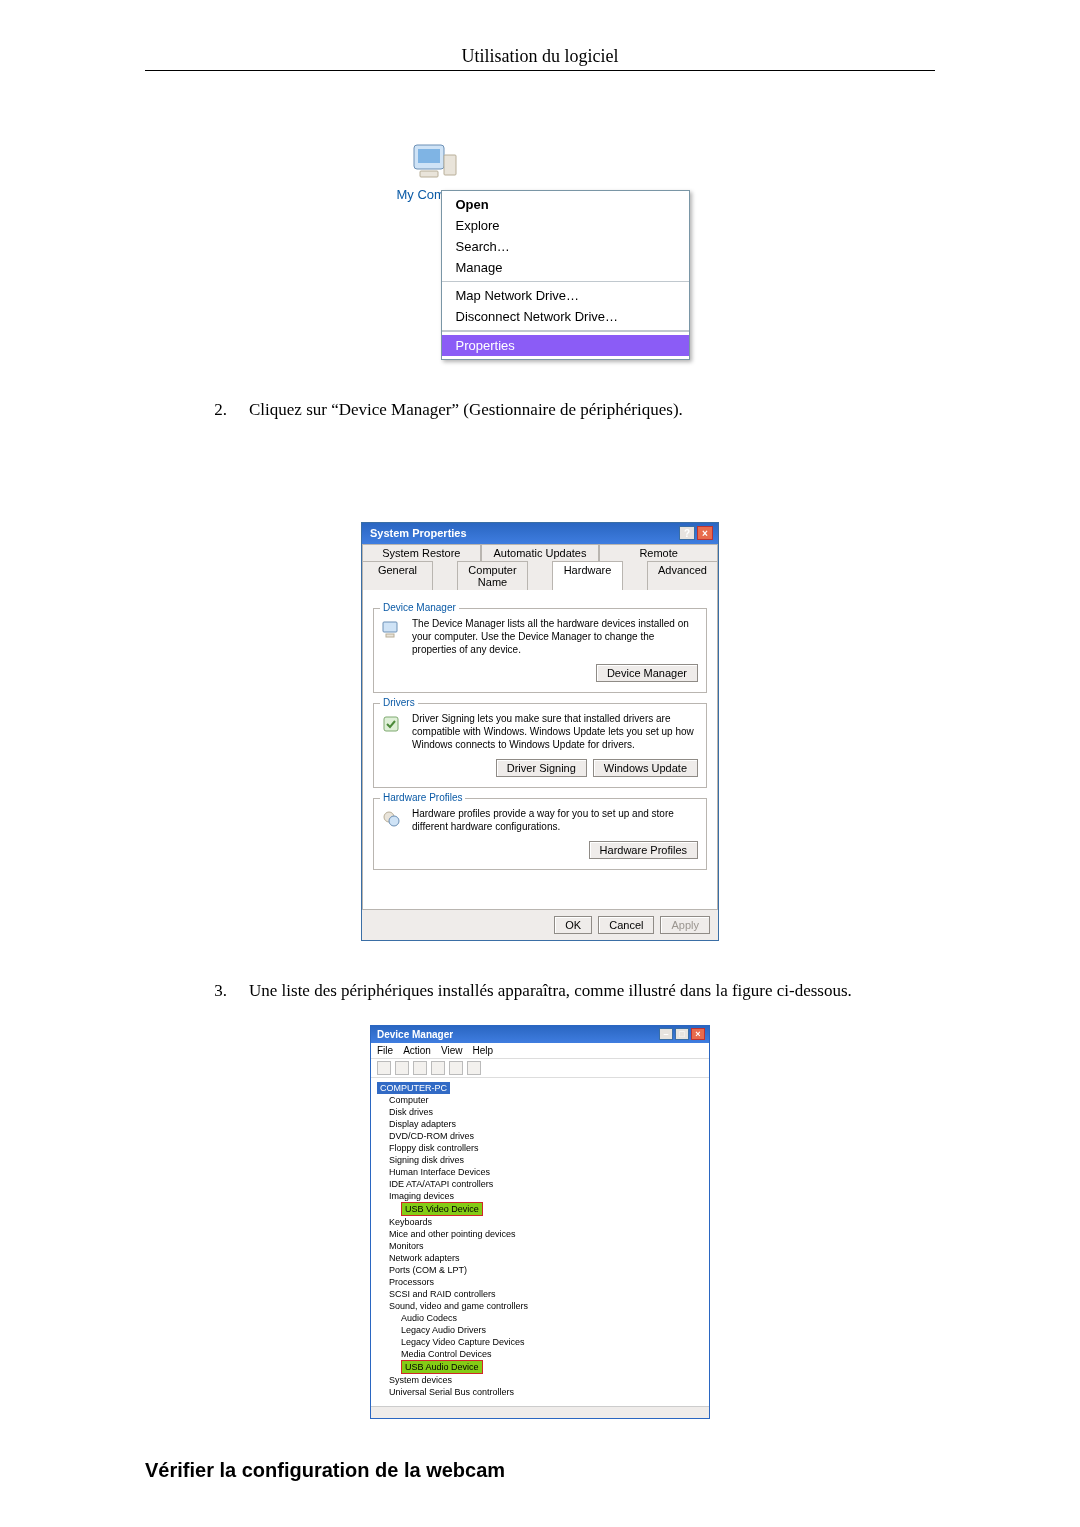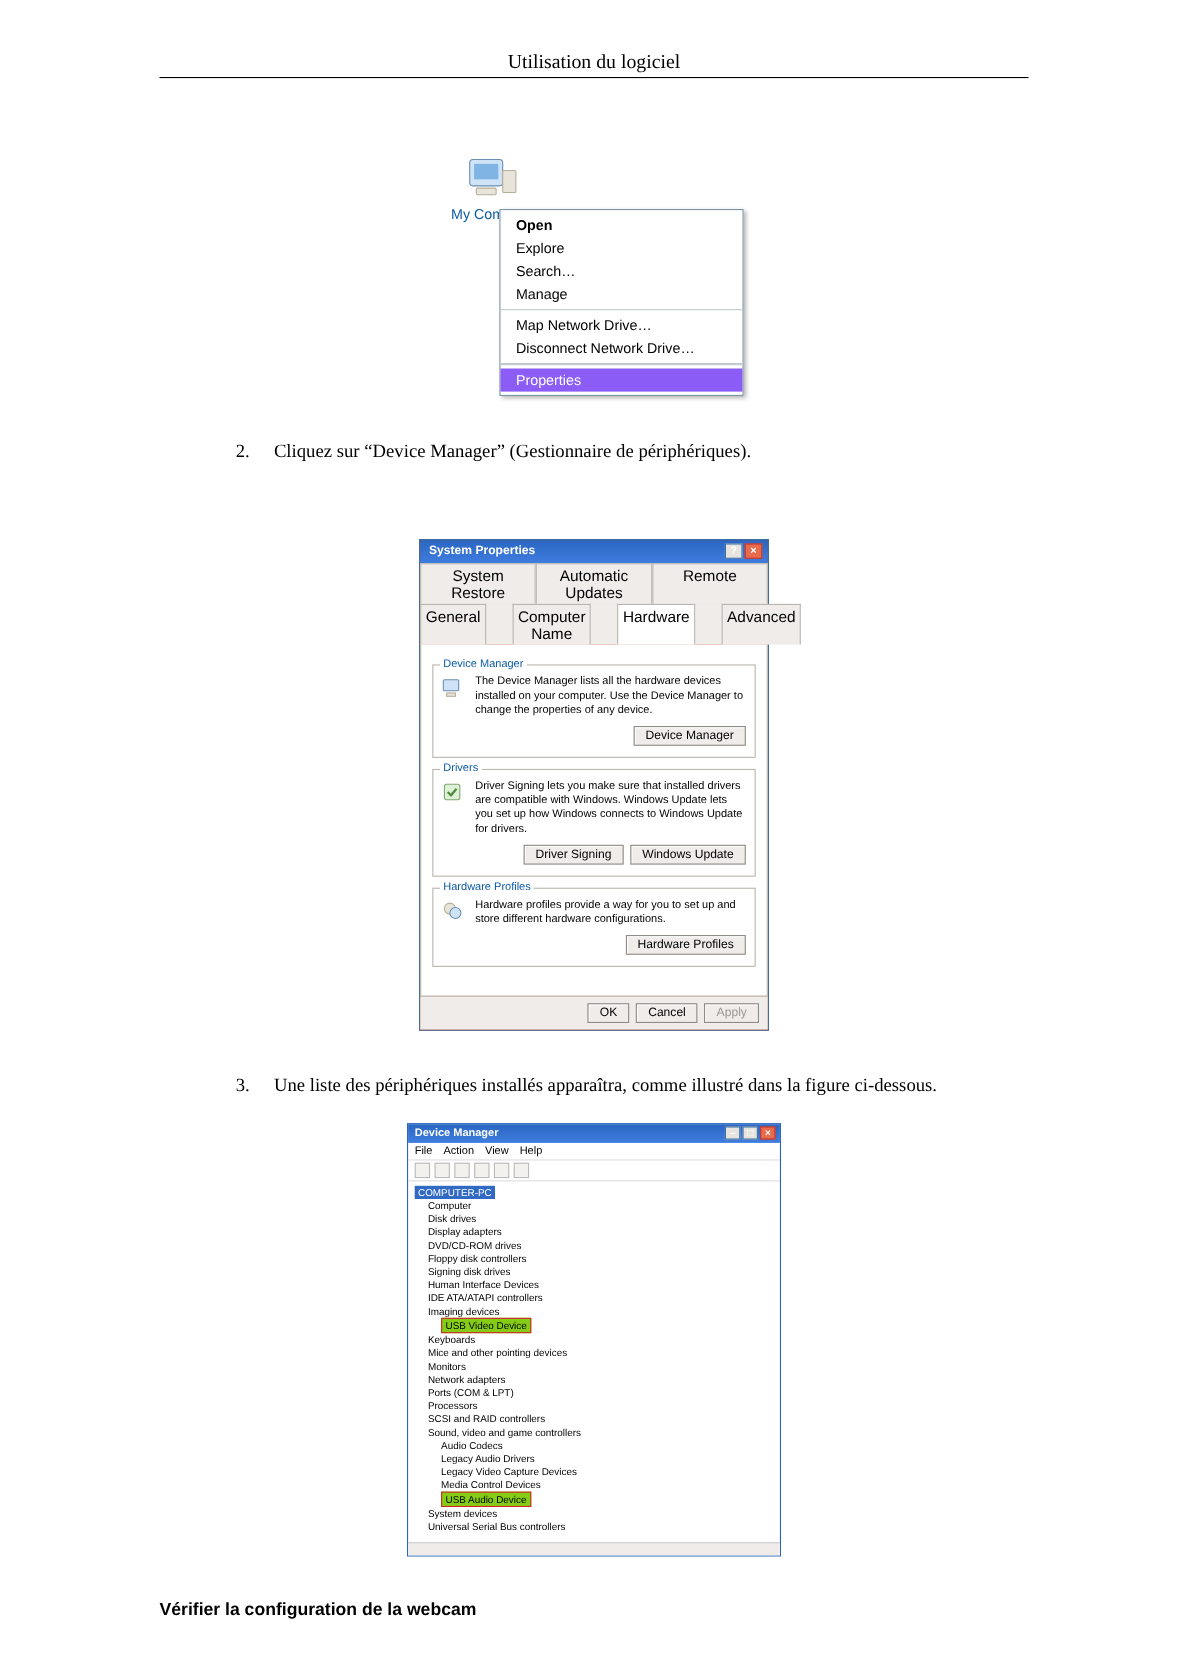--- a/index.html
+++ b/index.html
@@ -45,21 +45,21 @@
   }
   .mycomp-icon svg { display: block; }
   .mycomp-label {
     font-family: Tahoma, Arial, sans-serif;
     font-size: 13px;
     color: #0a5aa6;
   }
   .ctxmenu {
     margin-left: 50px;
     margin-top: -12px;
-    width: 222px;
+    width: 249px;
     border: 1px solid #7a96a6;
     background: #fff;
     box-shadow: 2px 2px 4px rgba(0,0,0,.3);
     font-family: Tahoma, Arial, sans-serif;
     font-size: 13px;
   }
   .ctxmenu .grp {
     padding: 3px 0;
   }
   .ctxmenu .sep {
@@ -80,25 +80,26 @@
   .ol-step {
     display: flex;
     gap: 22px;
     margin: 30px 0 24px 64px;
     font-size: 17px;
   }
   .ol-step .num { width: 18px; text-align: right; }
   .ol-step .txt { flex: 1; }
   
   .sysprop {
-    width: 318px;
+    width: 358px;
     border: 1px solid #3a6ea5;
     font-family: Tahoma, Arial, sans-serif;
     font-size: 11px;
-    background: #c2410c;
+    background: #e5e5e5;
+    margin-top: 32px;
   }
   .sysprop .titlebar {
     display: flex;
     justify-content: space-between;
     align-items: center;
     background: linear-gradient(#2a66c1,#3f7de0);
     color: #fff;
     padding: 3px 5px 4px 8px;
     font-weight: bold;
   }
@@ -115,21 +116,21 @@
     display: grid;
     grid-template-columns: repeat(3,1fr);
     background:#efecea;
   }
   .sysprop .tab {
     border: 1px solid #b9b5b0;
     border-bottom: none;
     padding: 2px 4px;
     text-align: center;
     background:#efecea;
-    font-size: 14px;
+    font-size: 11px;
   }
   .sysprop .tab.active { background:#fff; font-weight:normal; }
   .sysprop .body { background:#fff; border:1px solid #b9b5b0; border-top:none; padding:8px 10px 12px; height:320px; position:relative;}
   .fieldset {
     border:1px solid #b9b5b0;
     margin-top:10px;
     padding:8px 8px 10px;
     position:relative;
   }
   .fieldset .legend {
@@ -186,21 +187,21 @@
   .devmgr .winbtns { display:flex; gap:2px; }
   .devmgr .winbtn {
     width:14px; height:12px; background:#e7e3df; border:1px solid #3a6ea5;
     display:flex;align-items:center;justify-content:center;font-size:9px;font-weight:bold;
   }
   .devmgr .winbtn.close { background:#e86b4c; color:#fff; border-color:#b33;}
   
   .section-h2 {
     font-family: Arial, Helvetica, sans-serif;
     font-weight: bold;
-    font-size: 16px;
+    font-size: 20px;
     margin: 36px 0 14px;
   }
 </style>
 </head>
 <body>
 
 <div class="page">
 
   <div class="header-title">Utilisation du logiciel</div>
   <div class="header-line"></div>

